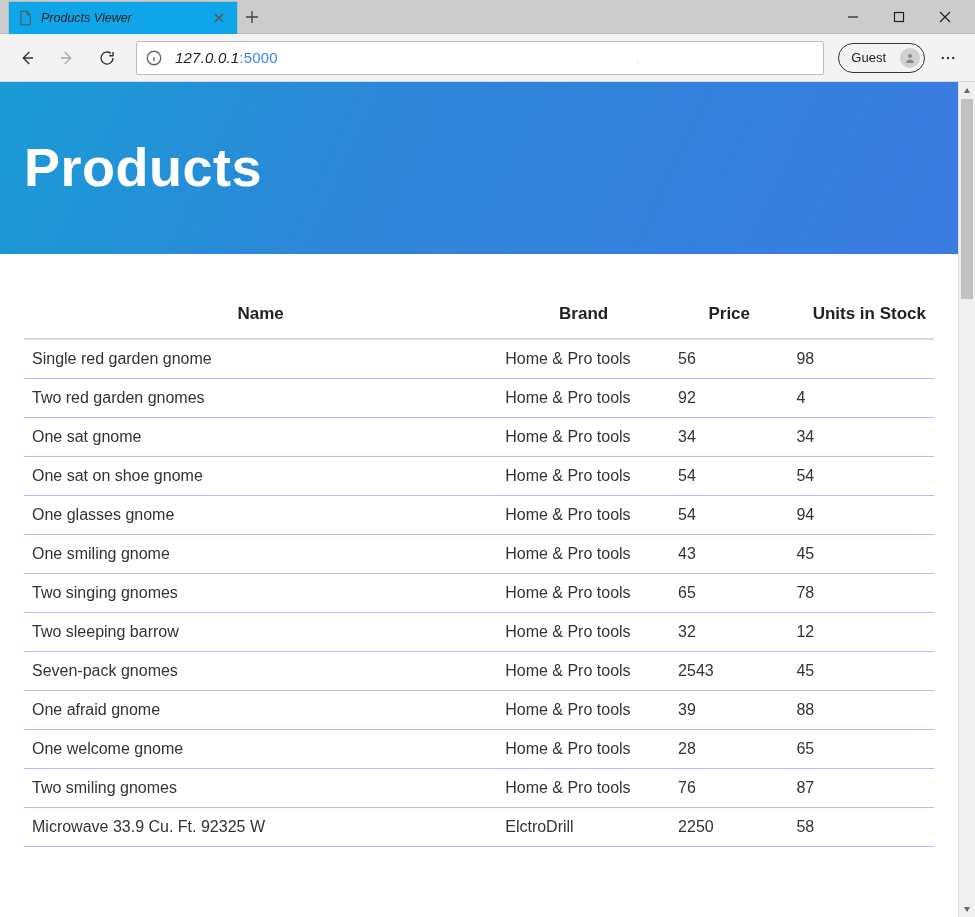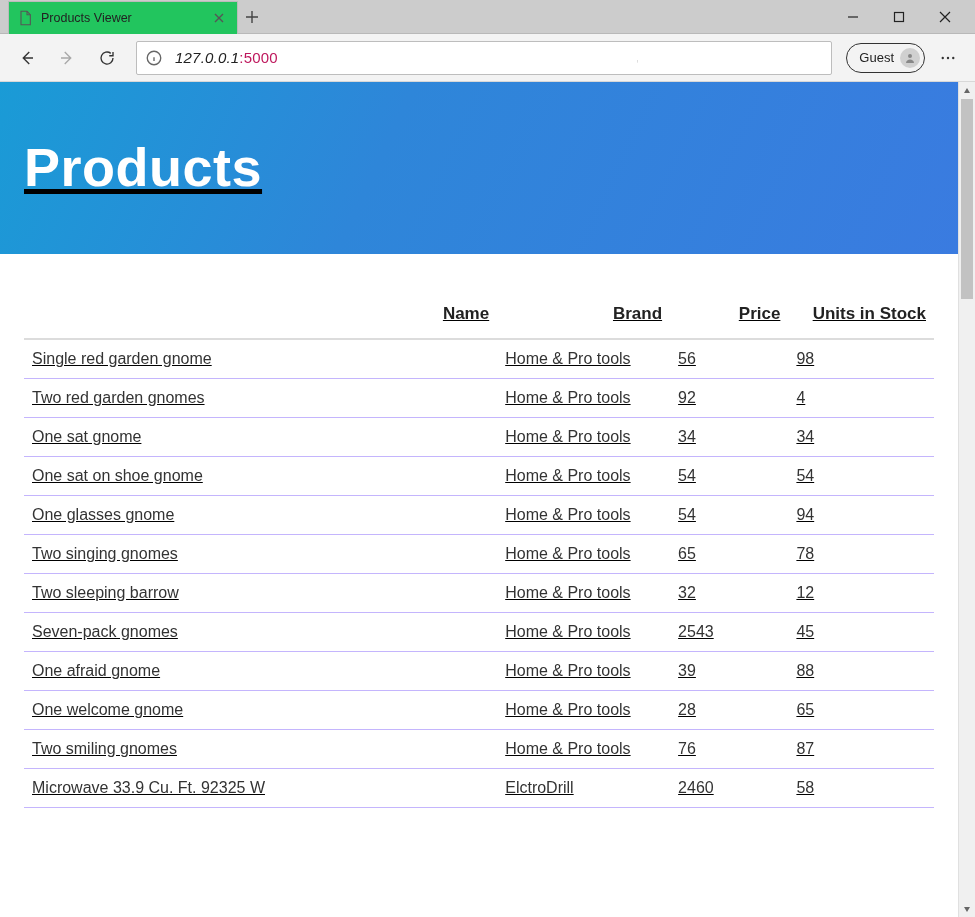--- a/index.html
+++ b/index.html
@@ -4,24 +4,24 @@
   <style>
     * { margin: 0; padding: 0; box-sizing: border-box; }
     body { font-family: "Segoe UI", Arial, sans-serif; background: #fff; overflow: hidden; }
 
     
     .titlebar {
       height: 34px; background: #cccccc; display: flex; align-items: flex-start;
       border-bottom: 1px solid #b8b8b8; position: relative;
     }
     .tab {
-      height: 33px; background: #22c55e; display: flex; align-items: center;
+      height: 33px; background: #0ea5e9; display: flex; align-items: center;
       padding: 0 10px 0 8px; margin-left: 8px; margin-top: 1px;
       border-top-left-radius: 0; border-top-right-radius: 0; min-width: 230px;
-      border: 1px solid #bbb; border-bottom: none; position: relative;
+      border: 1px solid #bbb; border-bottom: none; position: relative; font-style: italic;
     }
     .tab .file-icon { width: 16px; height: 16px; margin-right: 8px; }
     .tab .tab-title { font-size: 12.5px; color: #222; flex: 1; }
     .tab .tab-close { width: 16px; height: 16px; display: flex; align-items: center; justify-content: center; color: #555; cursor: pointer; }
     .tab .tab-close svg { width: 10px; height: 10px; }
     .new-tab { width: 28px; display: flex; align-items: center; justify-content: center; color: #444; cursor: pointer; height: 33px; }
     .new-tab svg { width: 14px; height: 14px; }
     .win-controls { position: absolute; right: 4px; top: 0; display: flex; gap: 18px; height: 34px; align-items: center; padding-right: 12px; }
     .win-controls .wc { width: 28px; height: 28px; display: flex; align-items: center; justify-content: center; color: #222; cursor: pointer; }
     .win-controls svg { width: 12px; height: 12px; }
@@ -34,44 +34,44 @@
     .nav-btn { width: 38px; height: 38px; display: flex; align-items: center; justify-content: center; color: #333; cursor: pointer; border-radius: 2px; }
     .nav-btn.disabled { color: #a8a8a8; cursor: default; }
     .nav-btn svg { width: 18px; height: 18px; }
     .addr {
       flex: 1; height: 34px; background: #fff; border: 1px solid #bdbdbd; border-radius: 2px;
       display: flex; align-items: center; padding: 0 8px; margin: 0 8px; position: relative;
     }
     .addr .info-icon { width: 18px; height: 18px; color: #666; margin-right: 12px; flex-shrink: 0; }
     .addr .url-text { font-size: 15px; color: #222; font-family: "Segoe UI", Arial, sans-serif; letter-spacing: 0.2px; }
     .addr .url-text .host { color: #222; font-style: italic; }
-    .addr .url-text .port { color: #be185d; }
+    .addr .url-text .port { color: #3b82f6; }
     .addr .cursor-caret { position: absolute; left: 500px; top: 7px; width: 1px; height: 20px; }
     .guest {
       height: 30px; border: 1.5px solid #333; border-radius: 15px; display: flex; align-items: center;
-      padding: 0 4px 0 12px; gap: 6px; cursor: pointer; margin-left: 4px;
+      padding: 0 4px 0 12px; gap: 14px; cursor: pointer; margin-left: 4px;
     }
     .guest span { font-size: 13px; color: #222; }
     .guest .avatar { width: 20px; height: 20px; border-radius: 50%; background: #d0d0d0; display: flex; align-items: center; justify-content: center; }
     .guest .avatar svg { width: 12px; height: 12px; color: #888; }
     .more-btn { width: 38px; height: 38px; display: flex; align-items: center; justify-content: center; color: #333; cursor: pointer; margin-left: 2px; }
     .more-btn svg { width: 18px; height: 18px; }
 
     
     .viewport { position: relative; height: calc(917px - 34px - 48px); display: flex; }
-    .page { flex: 1; overflow: hidden; text-decoration: underline; }
+    .page { flex: 1; overflow: hidden; }
     .hero {
       background: linear-gradient(115deg, #1a9bd6 0%, #2e86d9 40%, #3a7be0 100%);
       padding: 54px 0 56px 24px;
     }
     .hero h1 { color: #fff; font-size: 54px; font-weight: 600; letter-spacing: 0.5px; }
     .container { padding: 32px 24px 0 24px; }
     table { width: 100%; border-collapse: collapse; }
     thead th {
-      text-align: right; font-size: 17px; font-weight: 700; color: #222;
+      text-align: center; font-size: 17px; font-weight: 700; color: #222;
       padding: 18px 8px 14px 8px; border-bottom: 2px solid #dcdcdc;
     }
     thead th.col-stock { text-align: right; }
     tbody td {
       font-size: 16px; color: #333; padding: 10px 8px;
       border-bottom: 1px solid #c4b5fd;
     }
     tbody td.col-stock { text-align: left; }
     .col-name { width: 52%; }
     .col-brand { width: 19%; }
@@ -221,20 +221,26 @@
               <td class="col-price">54</td>
               <td class="col-stock">54</td>
             </tr>
             <tr>
               <td class="col-name">One glasses gnome</td>
               <td class="col-brand">Home &amp; Pro tools</td>
               <td class="col-price">54</td>
               <td class="col-stock">94</td>
             </tr>
             <tr>
+              <td class="col-name">One smiling gnome</td>
+              <td class="col-brand">Home &amp; Pro tools</td>
+              <td class="col-price">43</td>
+              <td class="col-stock">45</td>
+            </tr>
+            <tr>
               <td class="col-name">Two singing gnomes</td>
               <td class="col-brand">Home &amp; Pro tools</td>
               <td class="col-price">65</td>
               <td class="col-stock">78</td>
             </tr>
             <tr>
               <td class="col-name">Two sleeping barrow</td>
               <td class="col-brand">Home &amp; Pro tools</td>
               <td class="col-price">32</td>
               <td class="col-stock">12</td>
@@ -259,21 +265,21 @@
             </tr>
             <tr>
               <td class="col-name">Two smiling gnomes</td>
               <td class="col-brand">Home &amp; Pro tools</td>
               <td class="col-price">76</td>
               <td class="col-stock">87</td>
             </tr>
             <tr>
               <td class="col-name">Microwave 33.9 Cu. Ft. 92325 W</td>
               <td class="col-brand">ElctroDrill</td>
-              <td class="col-price">2460</td>
+              <td class="col-price">2250</td>
               <td class="col-stock">58</td>
             </tr>
           </tbody>
       </table>
     </div>
   </div>
   <div class="vscroll">
     <div class="arrow">
       <svg viewBox="0 0 8 8" fill="#666">
           <path d="M4 1L1 6h6z"></path>

